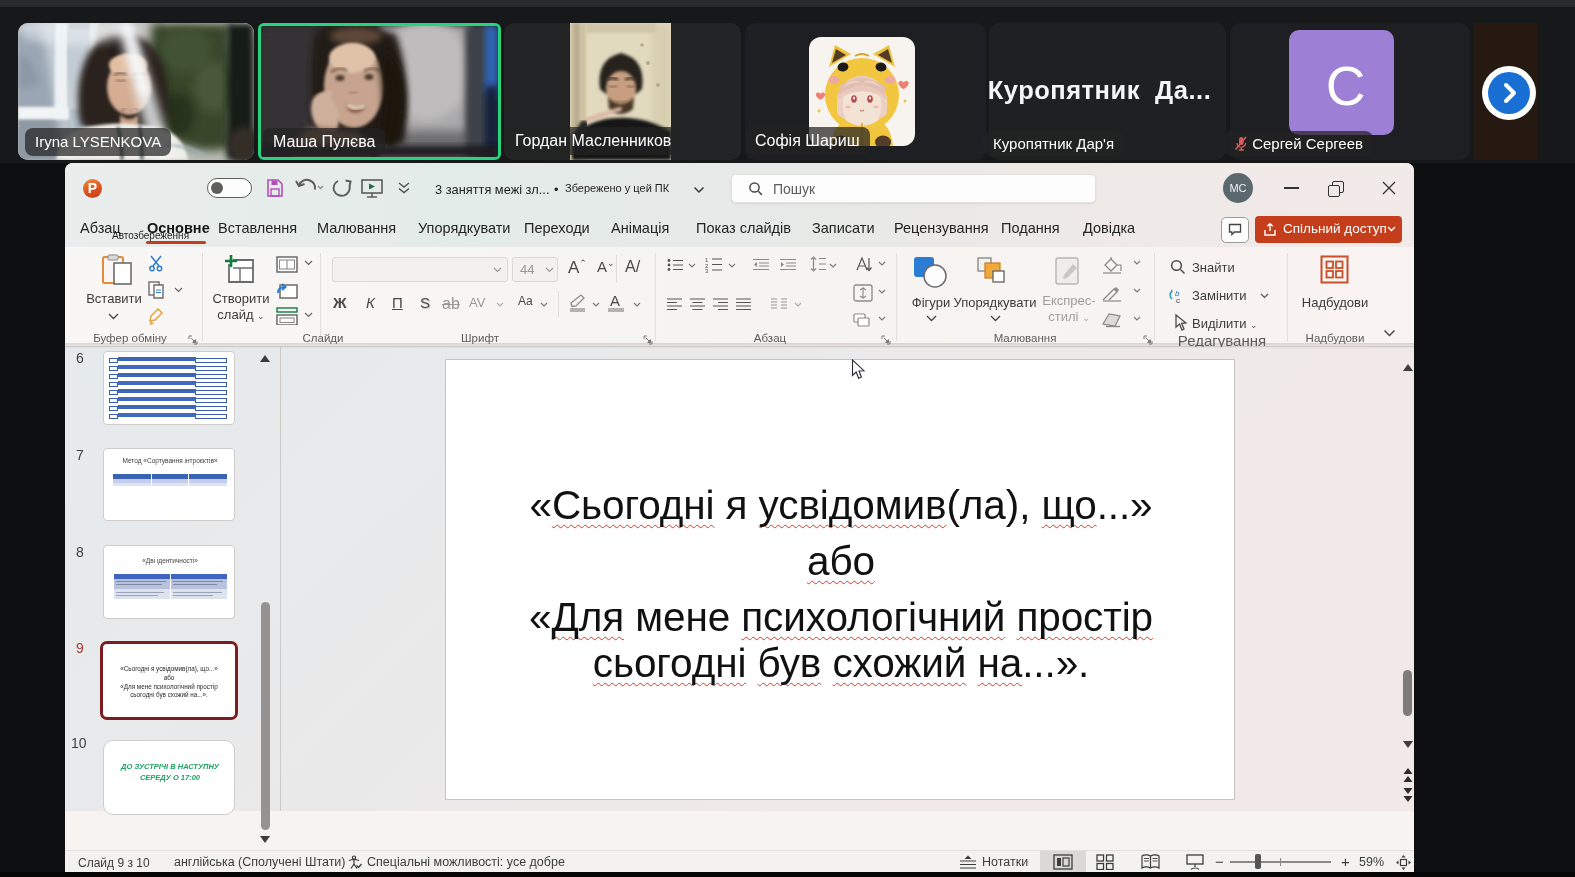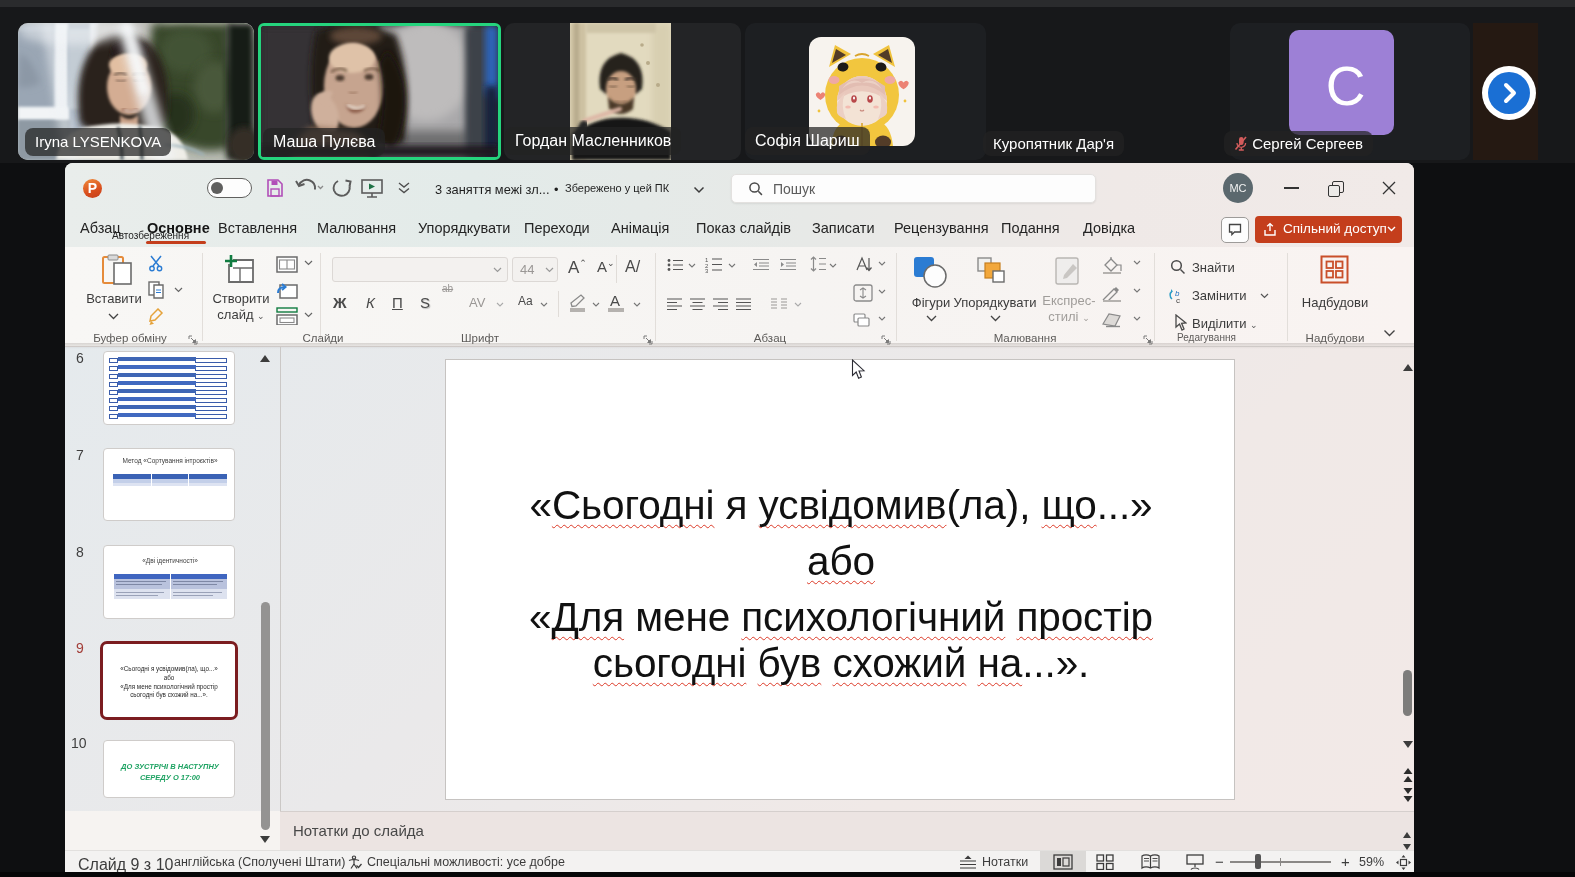--- a/index.html
+++ b/index.html
@@ -157,20 +157,23 @@
       <ellipse cx="74" cy="105" rx="8" ry="6.5" fill="#533c28"></ellipse>
       <path d="M36 56 q-5 13 1 26 q-7 -2 -9 -6 q-2 -12 8 -20 z" fill="#ecd0c4"></path>
       <path d="M70 56 q5 13 -1 26 q7 -2 9 -6 q2 -12 -8 -20 z" fill="#ecd0c4"></path>
       <path d="M8 53 q3 -4 5.5 0 q3 -4 5.5 0 q0 4 -5.5 7 q-5.5 -3 -5.5 -7 z" fill="#ec8274" transform="scale(0.85) translate(0,14)"></path>
       <path d="M90 40 q3 -4 5.5 0 q3 -4 5.5 0 q0 4 -5.5 7 q-5.5 -3 -5.5 -7 z" fill="#ec8274" transform="scale(0.95) translate(4,8)"></path>
       <circle cx="10" cy="74" r="1.4" fill="#f0c23c"></circle>
       <circle cx="96" cy="64" r="1.4" fill="#f0c23c"></circle>
       </svg>
   </div>
 
+  <div class="tile" id="t5" style="left:989px;width:237px;background:#1e2022;">
+     <div class="abs" style="left:-8px;top:53px;width:237px;text-align:center;color:#f5f5f5;font-size:25.5px;font-weight:bold;letter-spacing:0.5px;">Куропятник&nbsp; Да...</div>
+  </div>
 
   <div class="tile" id="t6" style="left:1230px;width:240px;background:#1d1f22;">
      <div class="abs" style="left:59px;top:7px;width:105px;height:105px;border-radius:10px;background:#9d80d6;">
         <div class="abs" style="left:4px;top:24px;width:105px;text-align:center;color:#fff;font-size:55px;font-weight:normal;">C</div>
      </div>
   </div>
 
   <div class="tile" id="t7" style="left:1473px;width:65px;border-radius:0;background:#251912;"></div>
   <div class="abs" style="left:1482px;top:66px;width:54px;height:54px;border-radius:50%;background:#fff;"></div>
   <div class="abs" style="left:1488px;top:72px;width:42px;height:42px;border-radius:50%;background:#1a6fd4;">
@@ -350,21 +353,21 @@
           <path d="M1 1 l3.5 3.5 L8 1" fill="none" stroke="#999" stroke-width="1.2"></path>
         </svg>
       <div class="abs" style="left:503px;top:11px;font-size:17px;color:#4a4a4a;">A<span style="font-size:9px;vertical-align:7px;">⌃</span></div>
       <div class="abs" style="left:532px;top:11px;font-size:15px;color:#4a4a4a;">A<span style="font-size:9px;vertical-align:6px;">⌄</span></div>
       <div class="abs" style="left:551px;top:8px;width:1px;height:28px;background:#e0dcd8;"></div>
       <div class="abs" style="left:560px;top:11px;font-size:16px;color:#4a4a4a;">A/</div>
       <div class="abs" style="left:268px;top:47px;font-size:15px;font-weight:bold;color:#4a4a4a;">Ж</div>
       <div class="abs" style="left:301px;top:47px;font-size:15px;font-style:italic;color:#4a4a4a;">К</div>
       <div class="abs" style="left:327px;top:47px;font-size:15px;color:#4a4a4a;text-decoration:underline;">П</div>
       <div class="abs" style="left:355px;top:47px;font-size:15px;color:#4a4a4a;text-shadow:1px 1px 1px #bbb;">S</div>
-      <div class="abs" style="left:377px;top:36px;font-size:10px;color:#9a9795;text-decoration:line-through;">ab</div>
+      <div class="abs" style="left:377px;top:48px;font-size:16px;color:#9a9795;text-decoration:line-through;">ab</div>
       <div class="abs" style="left:404px;top:48px;font-size:13px;color:#9a9795;">AV</div>
       <svg class="abs" style="left:431px;top:55px;" width="8" height="5" viewBox="0 0 8 5">
           <path d="M1 1 l3 3 l3 -3" fill="none" stroke="#aaa" stroke-width="1.1"></path>
         </svg>
       <div class="abs" style="left:453px;top:47px;font-size:12px;color:#4a4a4a;">Aa</div>
       <svg class="abs" style="left:475px;top:55px;" width="8" height="5" viewBox="0 0 8 5">
           <path d="M1 1 l3 3 l3 -3" fill="none" stroke="#777" stroke-width="1.1"></path>
         </svg>
       <div class="abs" style="left:493px;top:44px;width:1px;height:26px;background:#e0dcd8;"></div>
       <svg class="abs" style="left:503px;top:46px;" width="20" height="20" viewBox="0 0 20 20">
@@ -524,21 +527,21 @@
           <text x="8" y="17" font-size="8" fill="#444">c</text>
         </svg>
       <div class="abs" style="left:1127px;top:41px;">Замінити</div>
       <svg class="abs" style="left:1195px;top:46px;" width="9" height="6" viewBox="0 0 9 6">
           <path d="M1 1 l3.5 3.5 L8 1" fill="none" stroke="#555" stroke-width="1.2"></path>
         </svg>
       <svg class="abs" style="left:1108px;top:67px;" width="14" height="17" viewBox="0 0 14 17">
           <path d="M3 1 L3 13 L6.5 10 L9 16 L11 15 L8.6 9.3 L13 9 z" fill="none" stroke="#4a4a4a" stroke-width="1.3"></path>
         </svg>
       <div class="abs" style="left:1127px;top:69px;">Виділити <span style="font-size:9px;color:#555;">⌄</span></div>
-      <div class="abs" style="left:1112px;top:85px;width:90px;font-size:10px;color:#5c5a58;">Редагування</div>
+      <div class="abs" style="left:1112px;top:85px;width:90px;text-align:center;font-size:15px;color:#5c5a58;">Редагування</div>
 
       <svg class="abs" style="left:1255px;top:8px;" width="29" height="29" viewBox="0 0 29 29">
           <rect x="1.5" y="1.5" width="26" height="26" fill="none" stroke="#c94f2a" stroke-width="2"></rect>
           <rect x="6.5" y="6.5" width="6.5" height="6.5" fill="none" stroke="#c94f2a" stroke-width="1.8"></rect>
           <rect x="16" y="6.5" width="6.5" height="6.5" fill="none" stroke="#c94f2a" stroke-width="1.8"></rect>
           <rect x="6.5" y="16" width="6.5" height="6.5" fill="none" stroke="#c94f2a" stroke-width="1.8"></rect>
           <rect x="16" y="16" width="6.5" height="6.5" fill="none" stroke="#c94f2a" stroke-width="1.8"></rect>
         </svg>
       <div class="abs" style="left:1225px;top:48px;width:90px;text-align:center;">Надбудови</div>
       <div class="abs" style="left:1225px;top:85px;width:90px;text-align:center;font-size:11.5px;color:#5c5a58;">Надбудови</div>
@@ -621,21 +624,21 @@
         <div class="abs" style="left:12px;top:46px;width:48px;height:1px;background:#9aa2b8;"></div>
         <div class="abs" style="left:12px;top:49px;width:42px;height:1px;background:#9aa2b8;"></div>
         <div class="abs" style="left:69px;top:46px;width:49px;height:1px;background:#9aa2b8;"></div>
         <div class="abs" style="left:69px;top:49px;width:40px;height:1px;background:#9aa2b8;"></div>
       </div>
 
       <div class="abs" style="left:35px;top:294px;width:138px;height:79px;background:#fff;border:3px solid #7b1d20;border-radius:7px;overflow:hidden;">
         <div class="abs" style="left:0;top:21px;width:132px;text-align:center;font-size:6.3px;line-height:8.8px;color:#2a2a2a;">«Сьогодні я усвідомив(ла), що...»<br>або<br>«Для мене психологічний простір<br>сьогодні був схожий на...».</div>
       </div>
 
-      <div class="abs" style="left:38px;top:393px;width:132px;height:58px;background:#fff;border:1px solid #cfccca;border-radius:4px;overflow:hidden;">
+      <div class="abs" style="left:38px;top:393px;width:132px;height:75px;background:#fff;border:1px solid #cfccca;border-radius:10px;overflow:hidden;">
         <div class="abs" style="left:0;top:20px;width:132px;text-align:center;font-size:7.5px;line-height:11px;color:#1fa363;font-weight:bold;font-style:italic;">ДО ЗУСТРІЧІ В НАСТУПНУ<br>СЕРЕДУ О 17:00</div>
       </div>
 
       <svg class="abs" style="left:194px;top:7px;" width="12" height="9" viewBox="0 0 12 9">
           <path d="M6 1 L11 8 L1 8 z" fill="#3c3c3c"></path>
         </svg>
       <div class="abs" style="left:196px;top:255px;width:9px;height:228px;background:#949392;border-radius:5px;"></div>
       <svg class="abs" style="left:194px;top:488px;" width="12" height="9" viewBox="0 0 12 9">
           <path d="M6 8 L11 1 L1 1 z" fill="#3c3c3c"></path>
         </svg>
@@ -660,32 +663,23 @@
           <path d="M6 8 L11 1 L1 1 z" fill="#3c3c3c"></path>
         </svg>
       <svg class="abs" style="left:1337px;top:420px;" width="12" height="40" viewBox="0 0 12 40">
           <path d="M6 1 L10.5 7 L1.5 7 z" fill="#2c2c2c"></path>
           <path d="M6 9 L10.5 15 L1.5 15 z" fill="#2c2c2c"></path>
           <path d="M6 27 L10.5 21 L1.5 21 z" fill="#2c2c2c"></path>
           <path d="M6 35 L10.5 29 L1.5 29 z" fill="#2c2c2c"></path>
         </svg>
     </div>
 
-    <div class="abs" style="left:215px;top:648px;width:1134px;height:39px;background:#ece4e2;border-top:1px solid #d5cfcd;">
-      <div class="abs" style="left:13px;top:10px;font-size:15px;color:#484848;">Нотатки до слайда</div>
-      <svg class="abs" style="left:1122px;top:19px;" width="10" height="8" viewBox="0 0 10 8">
-          <path d="M5 1 L9 7 L1 7 z" fill="#3c3c3c"></path>
-        </svg>
-      <svg class="abs" style="left:1122px;top:31px;" width="10" height="8" viewBox="0 0 10 8">
-          <path d="M5 7 L9 1 L1 1 z" fill="#3c3c3c"></path>
-        </svg>
-    </div>
 
     <div class="abs" id="statusbar" style="left:0;top:687px;width:1349px;height:22px;background:#f3f2f1;border-top:1px solid #e2e0de;">
-      <div class="sbtxt" style="left:13px;font-size:16px;top:5px;">Слайд 9 з 10</div>
+      <div class="sbtxt" style="left:13px;font-size:12px;top:5px;">Слайд 9 з 10</div>
       <div class="sbtxt" style="left:109px;">англійська (Сполучені Штати)</div>
       <svg class="abs" style="left:281px;top:4px;" width="16" height="15" viewBox="0 0 16 15">
           <circle cx="8" cy="2.6" r="1.6" fill="none" stroke="#3c3c3c" stroke-width="1.2"></circle>
           <path d="M3 5.5 C6 4.3 10 4.3 13 5.5 M8 5 v4 M8 9 L5 13.5 M8 9 L11 13.5" fill="none" stroke="#3c3c3c" stroke-width="1.2"></path>
           <path d="M10.5 10.5 l2 2 l3 -3.5" fill="none" stroke="#3c3c3c" stroke-width="1.3"></path>
         </svg>
       <div class="sbtxt" style="left:302px;">Спеціальні можливості: усе добре</div>
       <svg class="abs" style="left:894px;top:4px;" width="18" height="14" viewBox="0 0 18 14">
           <path d="M1 13 h16 M1 9.5 h16 M1 6 h16" stroke="#3c3c3c" stroke-width="1.2"></path>
           <path d="M9 0.5 L12.5 4 L5.5 4 z" fill="#3c3c3c"></path>

